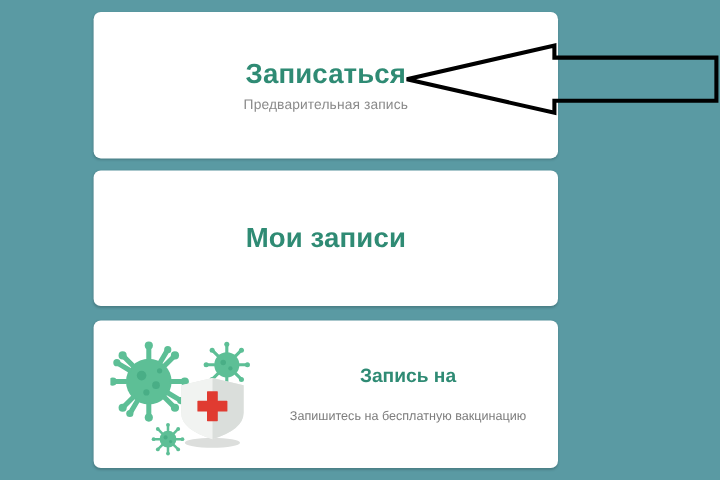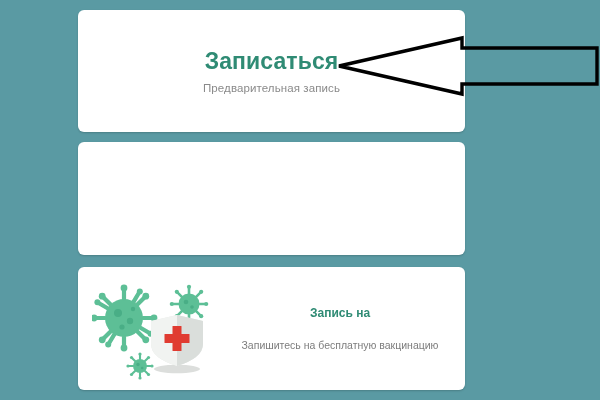--- a/index.html
+++ b/index.html
@@ -74,21 +74,21 @@
   .vacc-text {
     flex: 1 1 auto;
     display: flex;
     flex-direction: column;
     align-items: center;
     justify-content: center;
     padding-right: 2px;
   }
   .vacc-title {
     color: #2f8b74;
-    font-size: 12px;
+    font-size: 16px;
     font-weight: bold;
     line-height: 1.28;
     text-align: center;
   }
   .vacc-subtitle {
     color: #7d7d7d;
     font-size: 10.5px;
     text-align: center;
     margin-top: 17px;
     white-space: nowrap;
@@ -111,20 +111,21 @@
 
   <div class="card" id="card-appointment">
     <div class="card-inner">
       <div class="card-title">Записаться</div>
       <div class="card-subtitle">Предварительная запись</div>
     </div>
   </div>
 
   <div class="card" id="card-myrecords">
     <div class="card-inner">
+      <div class="card-title">Мои записи</div>
     </div>
   </div>
 
   <div class="card" id="card-vaccination">
     <div class="card-inner">
 
       <div class="vacc-art">
         <svg width="135" height="110" viewBox="0 0 135 110" xmlns="http://www.w3.org/2000/svg">
 
           <g fill="#5dbf96">

